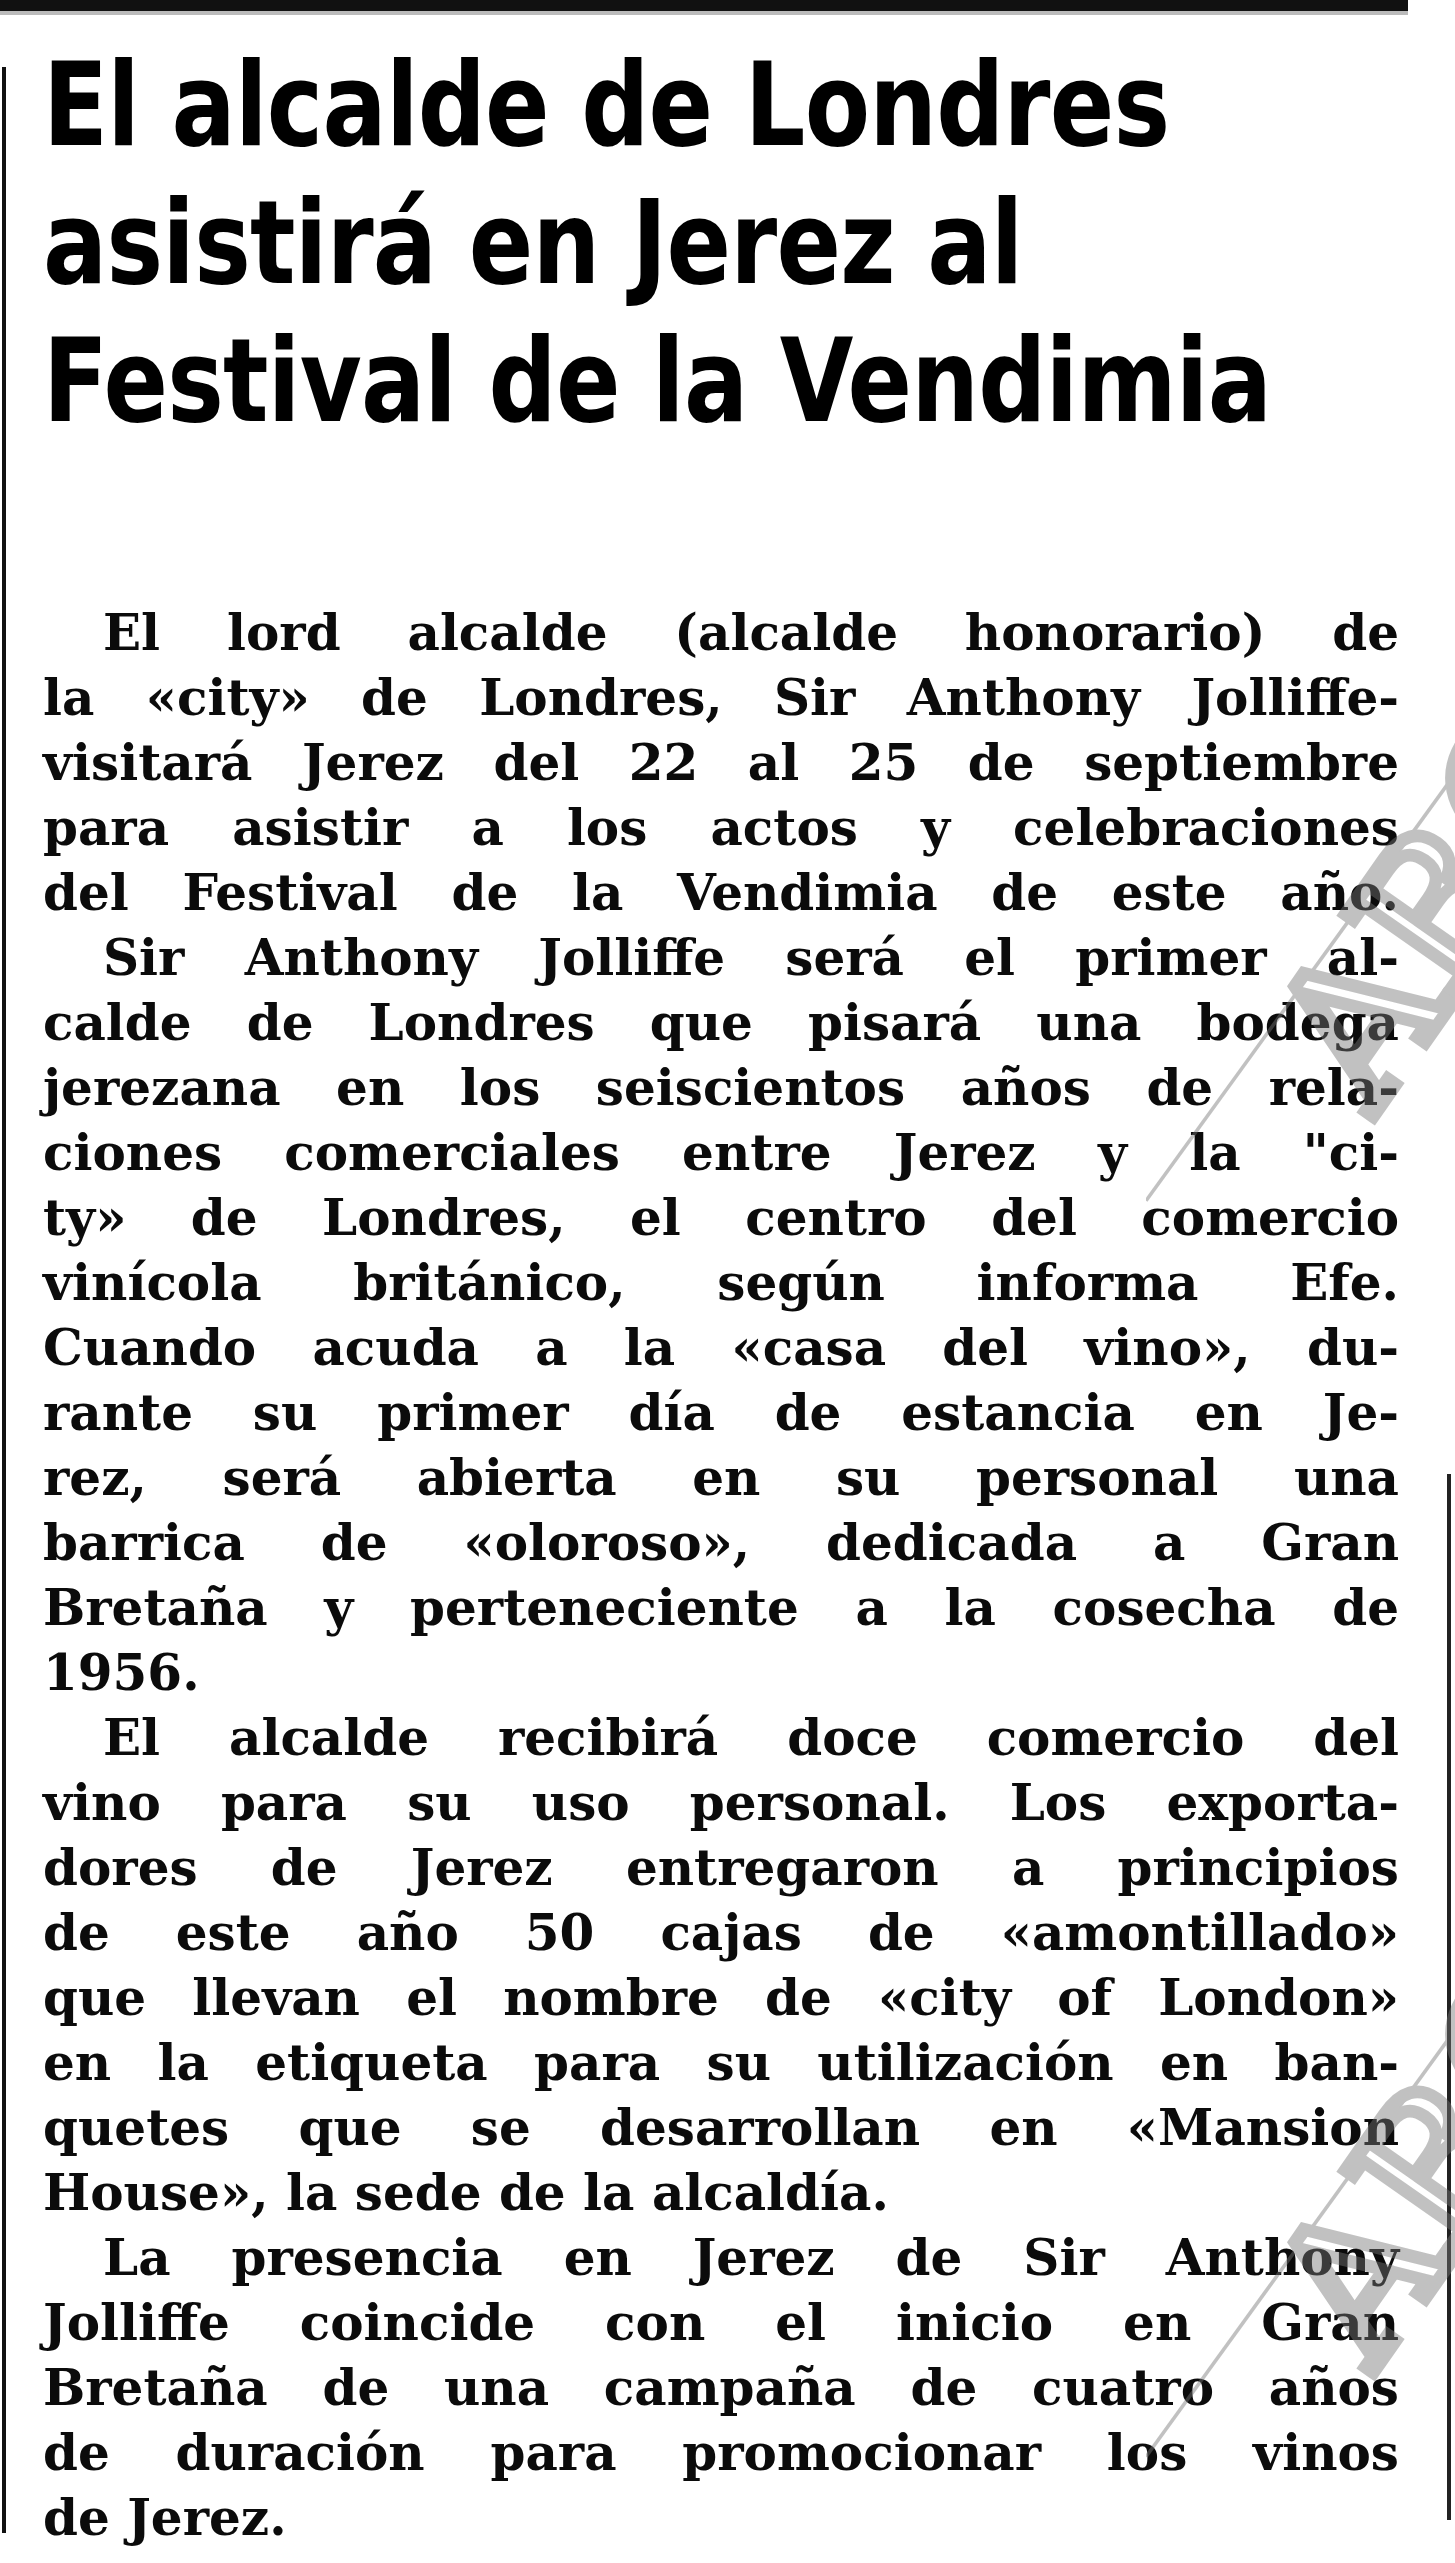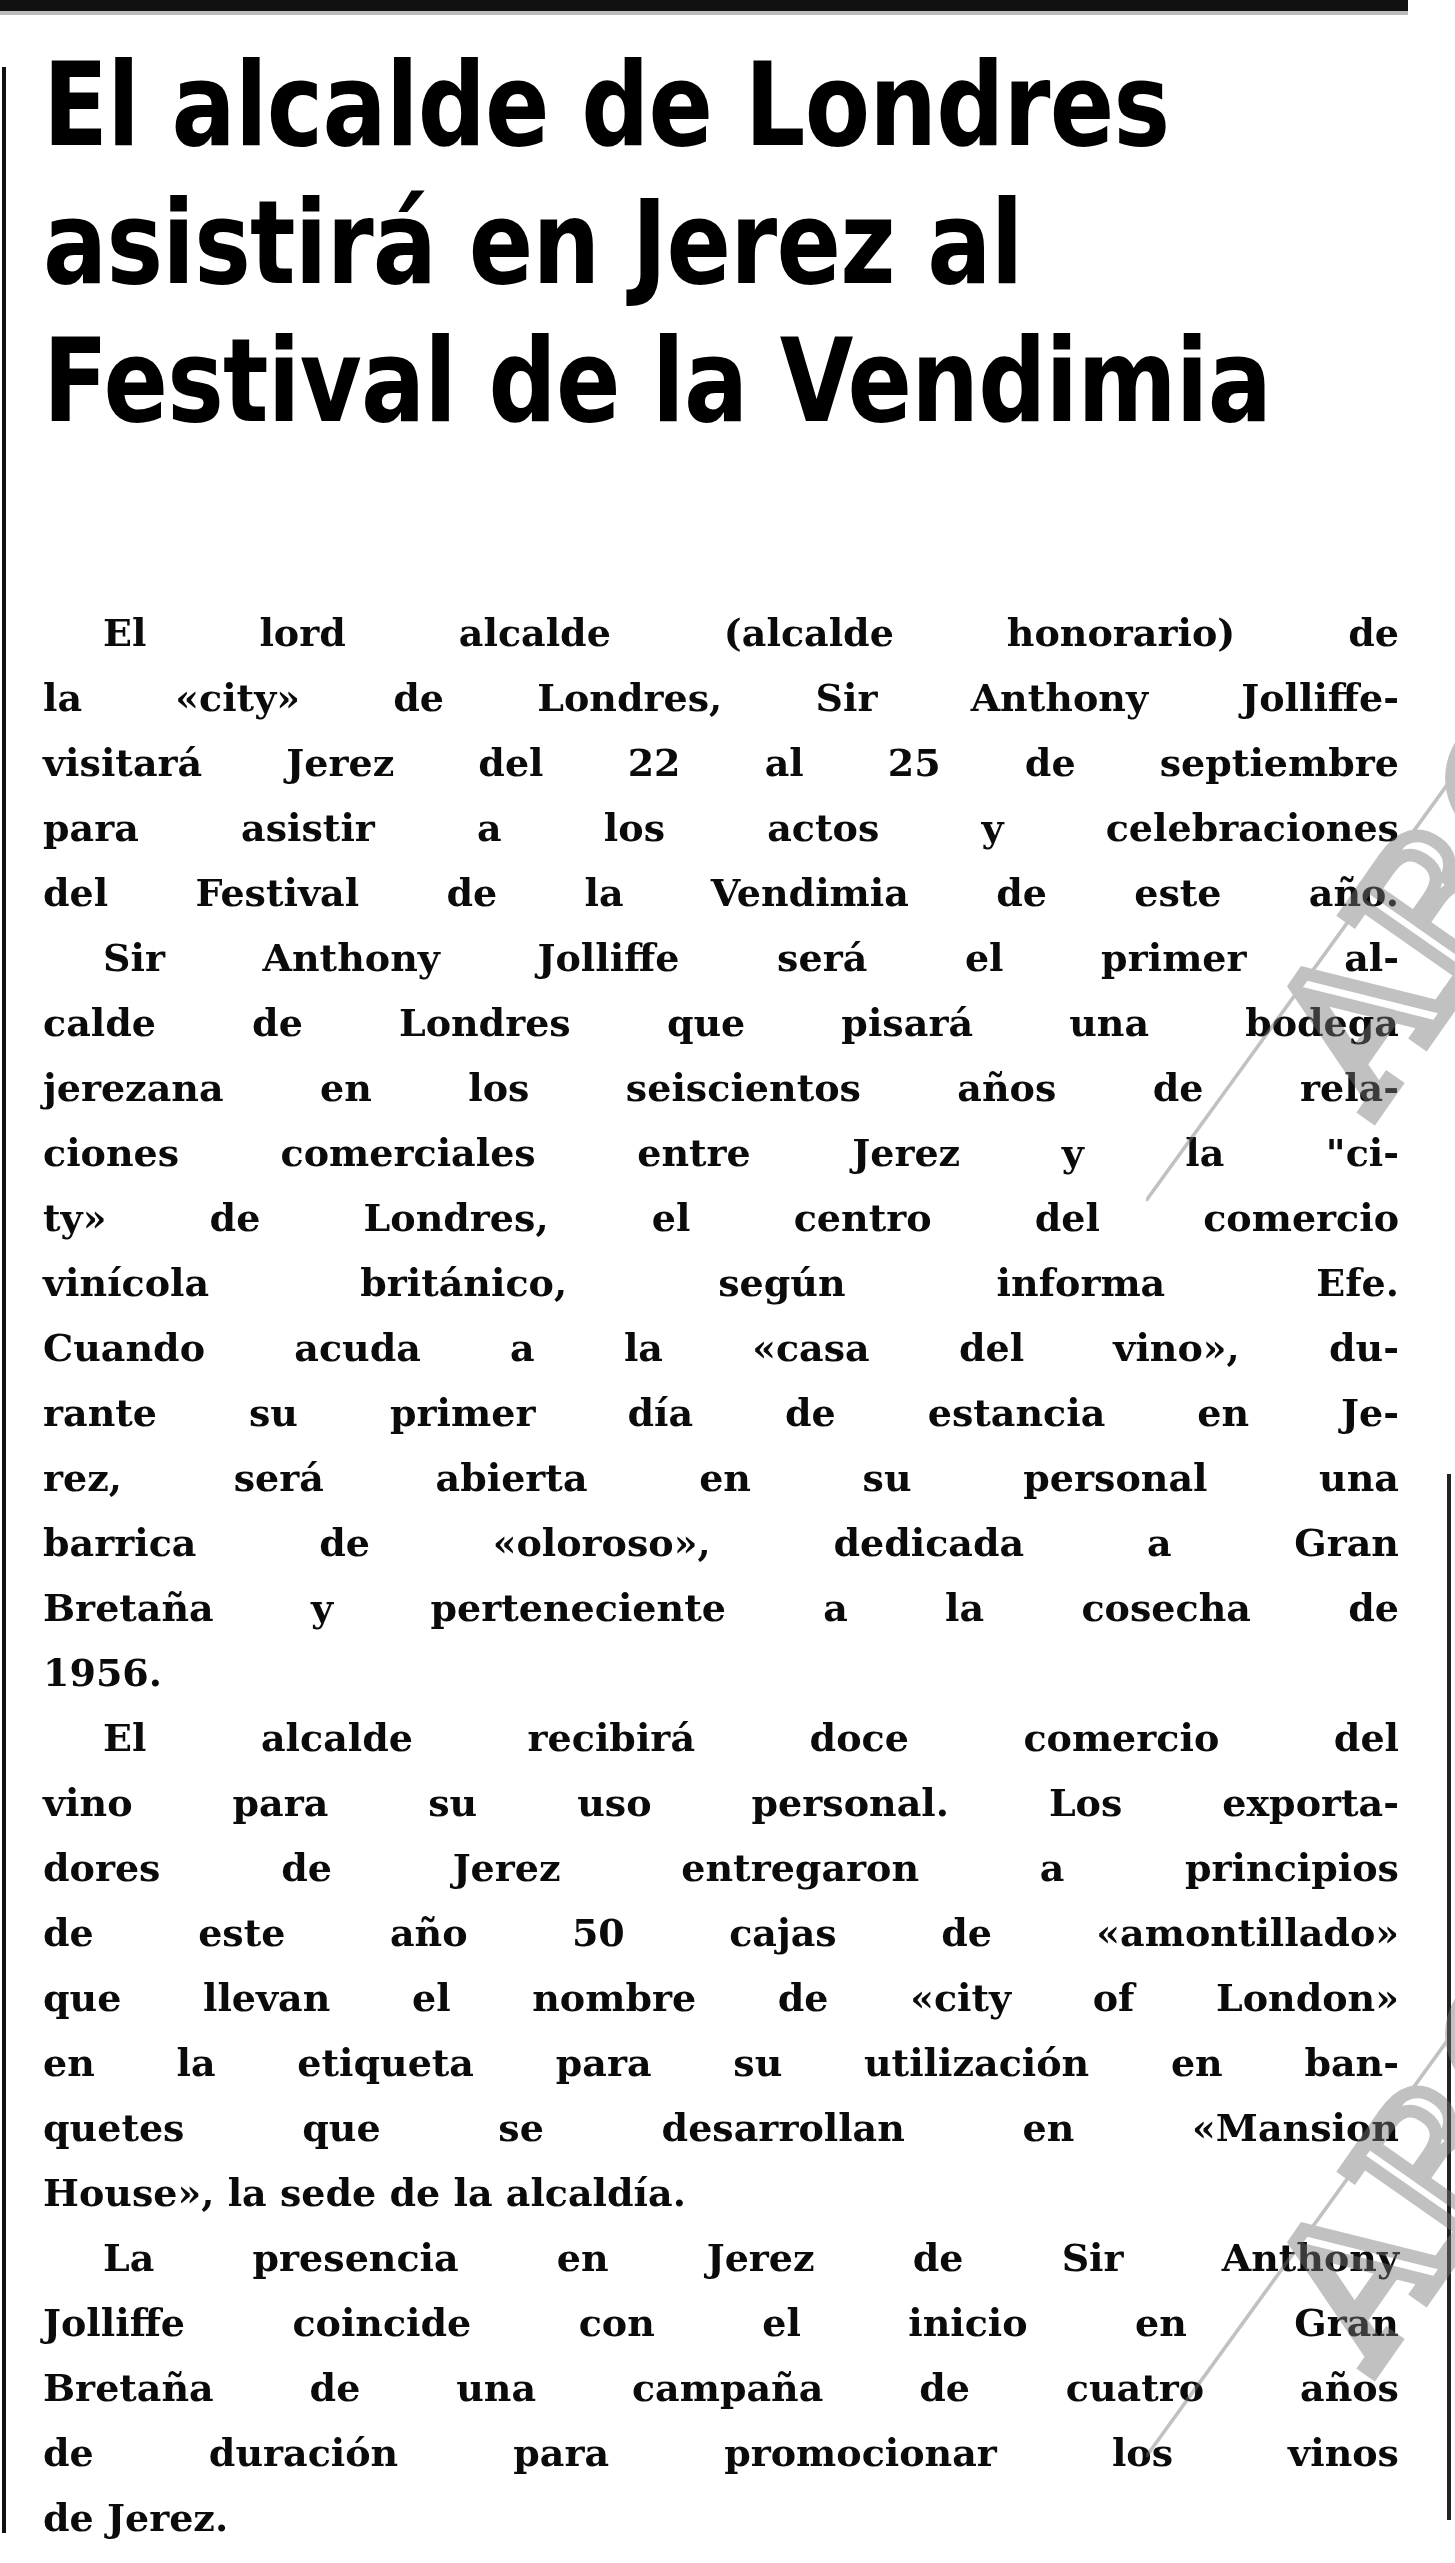--- a/index.html
+++ b/index.html
@@ -72,21 +72,21 @@
     .body {
       position: absolute;
       left: 0;
       top: 564px;
       width: 1356px;
     }
     .para {
       margin: 0;
       font-family: "DejaVu Serif", serif;
       font-weight: bold;
-      font-size: 38px;
+      font-size: 50px;
       line-height: 65px;
       color: #0b0b0b;
     }
     .line {
       display: block;
       white-space: nowrap;
       text-align: justify;
       text-align-last: justify;
       width: 1356px;
     }

